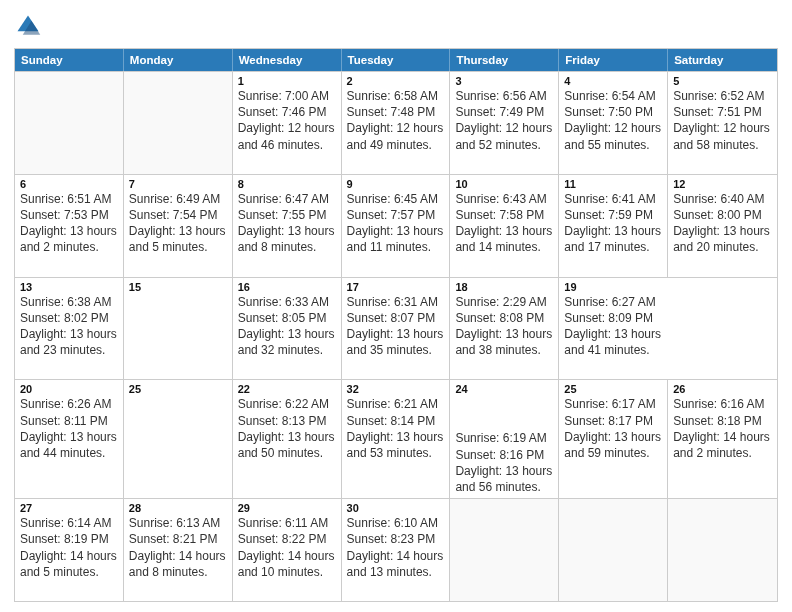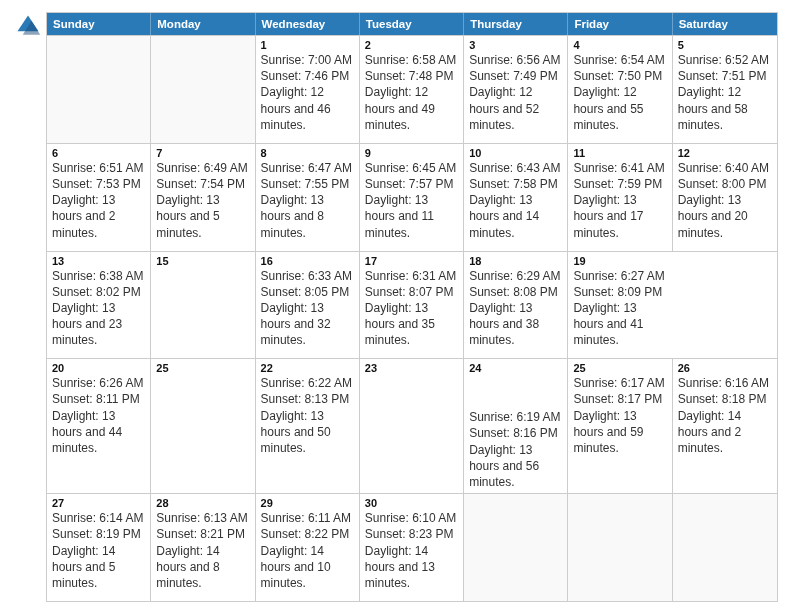--- a/index.html
+++ b/index.html
@@ -8,21 +8,21 @@
       background: #fff;
       width: 792px;
       height: 612px;
       overflow: hidden;
     }
     .container {
       width: 792px;
       height: 612px;
       padding: 12px 14px 10px 14px;
       display: flex;
-      flex-direction: row;
+      flex-direction: column;
     }
     .header {
       display: flex;
       justify-content: space-between;
       align-items: flex-start;
       margin-bottom: 8px;
     }
     .logo {
       display: flex;
       align-items: center;
@@ -241,21 +241,21 @@
 Daylight: 13 hours and 32 minutes.</div>
           </div>
           <div class="cal-cell">
             <span class="day-num">17</span>
             <div class="cell-text" style="white-space: pre-line;">Sunrise: 6:31 AM
 Sunset: 8:07 PM
 Daylight: 13 hours and 35 minutes.</div>
           </div>
           <div class="cal-cell">
             <span class="day-num">18</span>
-            <div class="cell-text" style="white-space: pre-line;">Sunrise: 6:29 AM
+            <div class="cell-text" style="white-space: pre-line;">Sunrise: 2:29 AM
 Sunset: 8:08 PM
 Daylight: 13 hours and 38 minutes.</div>
           </div>
           <div class="cal-cell">
             <span class="day-num">19</span>
             <div class="cell-text" style="white-space: pre-line;">Sunrise: 6:27 AM
 Sunset: 8:09 PM
 Daylight: 13 hours and 41 minutes.</div>
           </div>
         </div>
@@ -269,21 +269,24 @@
           <div class="cal-cell">
             <span class="day-num">25</span>
           </div>
           <div class="cal-cell">
             <span class="day-num">22</span>
             <div class="cell-text" style="white-space: pre-line;">Sunrise: 6:22 AM
 Sunset: 8:13 PM
 Daylight: 13 hours and 50 minutes.</div>
           </div>
           <div class="cal-cell">
-            <span class="day-num">23</span>
+            <span class="day-num">32</span>
+            <div class="cell-text" style="white-space: pre-line;">Sunrise: 6:21 AM
+Sunset: 8:14 PM
+Daylight: 13 hours and 53 minutes.</div>
           </div>
           <div class="cal-cell">
             <span class="day-num">24</span>
             <div class="cell-text" style="white-space: pre-line; margin-top: 35px;">Sunrise: 6:19 AM
 Sunset: 8:16 PM
 Daylight: 13 hours and 56 minutes.</div>
           </div>
           <div class="cal-cell">
             <span class="day-num">25</span>
             <div class="cell-text" style="white-space: pre-line;">Sunrise: 6:17 AM

